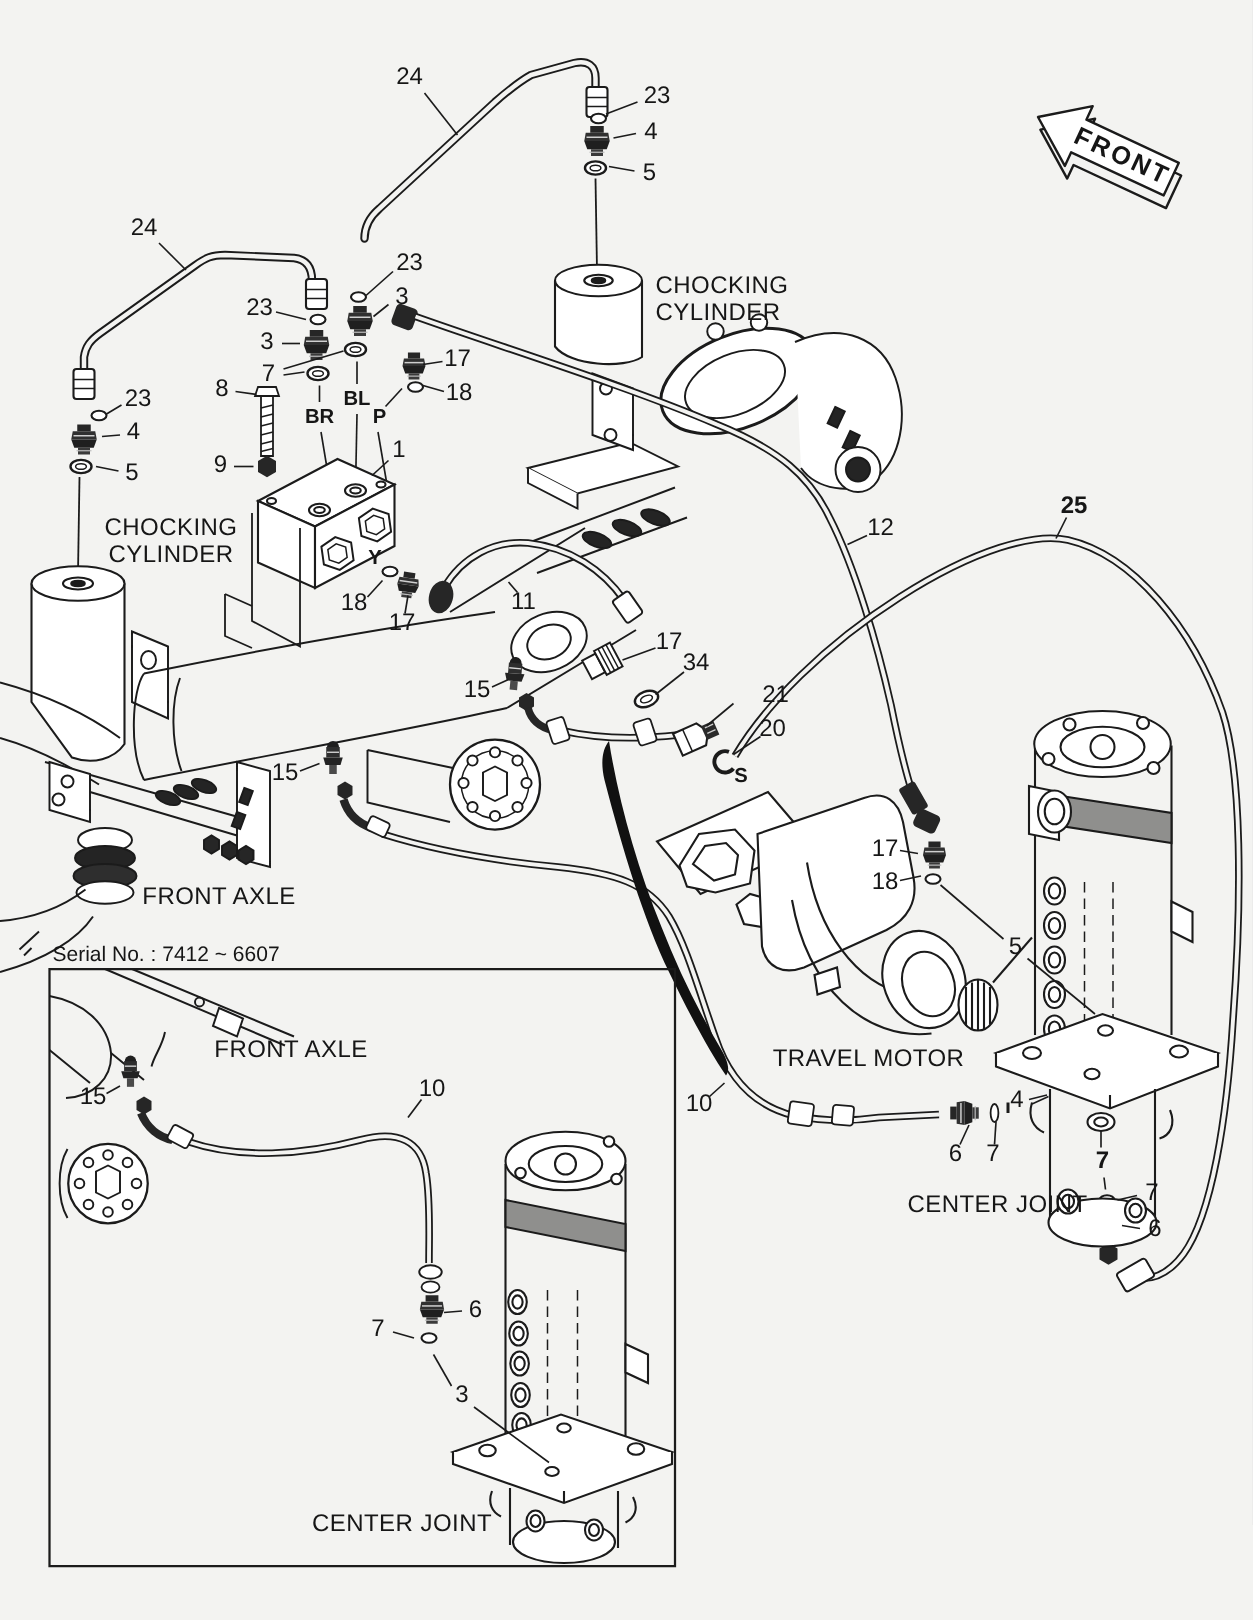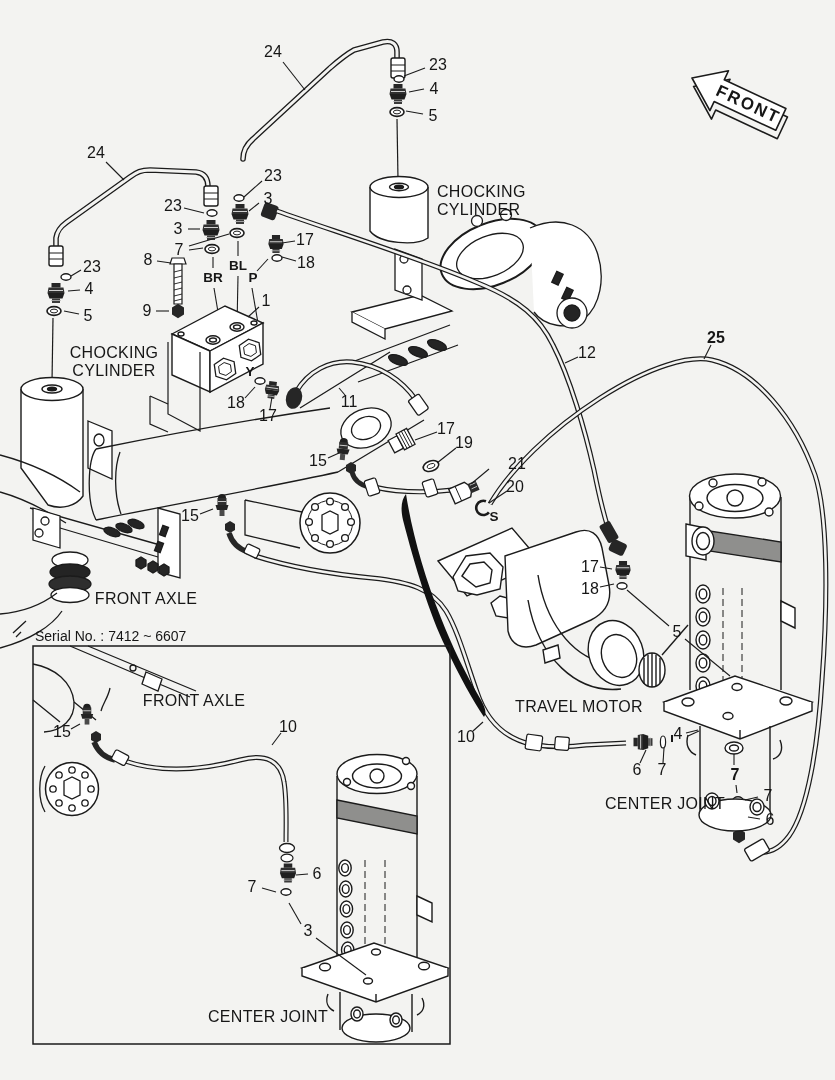--- a/index.html
+++ b/index.html
@@ -529,21 +529,21 @@
       <div class="lbl callout" style="left: 306px; top: 263px;">18</div>
       <div class="lbl callout" style="left: 266px; top: 301px;">1</div>
       <div class="lbl callout" style="left: 92px; top: 267px;">23</div>
       <div class="lbl callout" style="left: 89px; top: 289px;">4</div>
       <div class="lbl callout" style="left: 88px; top: 316px;">5</div>
       <div class="lbl callout" style="left: 349px; top: 402px;">11</div>
       <div class="lbl callout" style="left: 236px; top: 403px;">18</div>
       <div class="lbl callout" style="left: 268px; top: 416px;">17</div>
       <div class="lbl callout" style="left: 318px; top: 461px;">15</div>
       <div class="lbl callout" style="left: 446px; top: 429px;">17</div>
-      <div class="lbl callout" style="left: 464px; top: 443px;">19</div>
+      <div class="lbl callout" style="left: 464px; top: 443px;">34</div>
       <div class="lbl callout" style="left: 517px; top: 464px;">21</div>
       <div class="lbl callout" style="left: 515px; top: 487px;">20</div>
       <div class="lbl callout" style="left: 587px; top: 353px; text-align: center;">12</div>
       <div class="lbl callout" style="left: 716px; top: 338px; font-weight: bold;">25</div>
       <div class="lbl callout" style="left: 190px; top: 516px;">15</div>
       <div class="lbl callout" style="left: 590px; top: 567px;">17</div>
       <div class="lbl callout" style="left: 590px; top: 589px;">18</div>
       <div class="lbl callout" style="left: 677px; top: 632px;">5</div>
       <div class="lbl callout" style="left: 466px; top: 737px;">10</div>
       <div class="lbl callout" style="left: 637px; top: 770px;">6</div>

